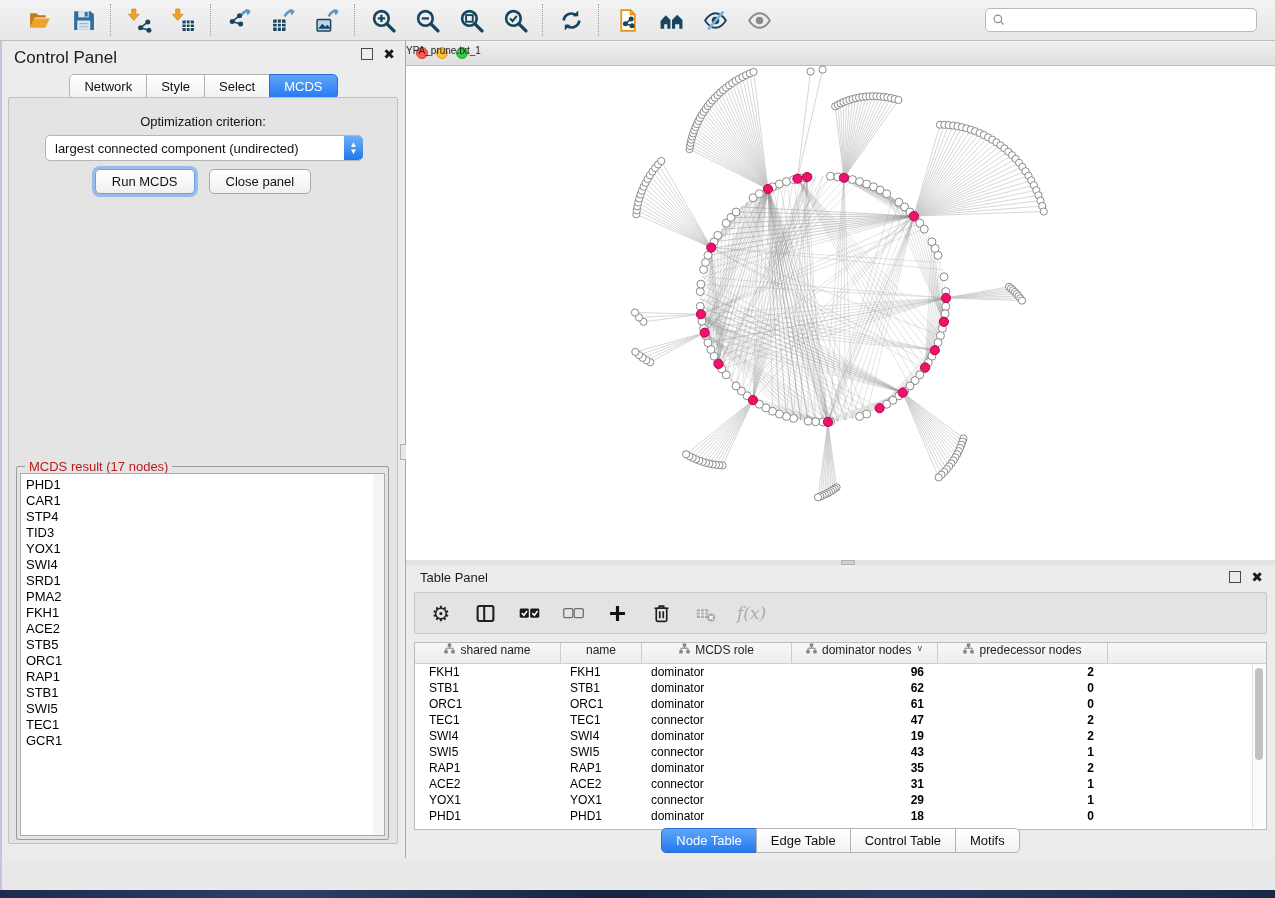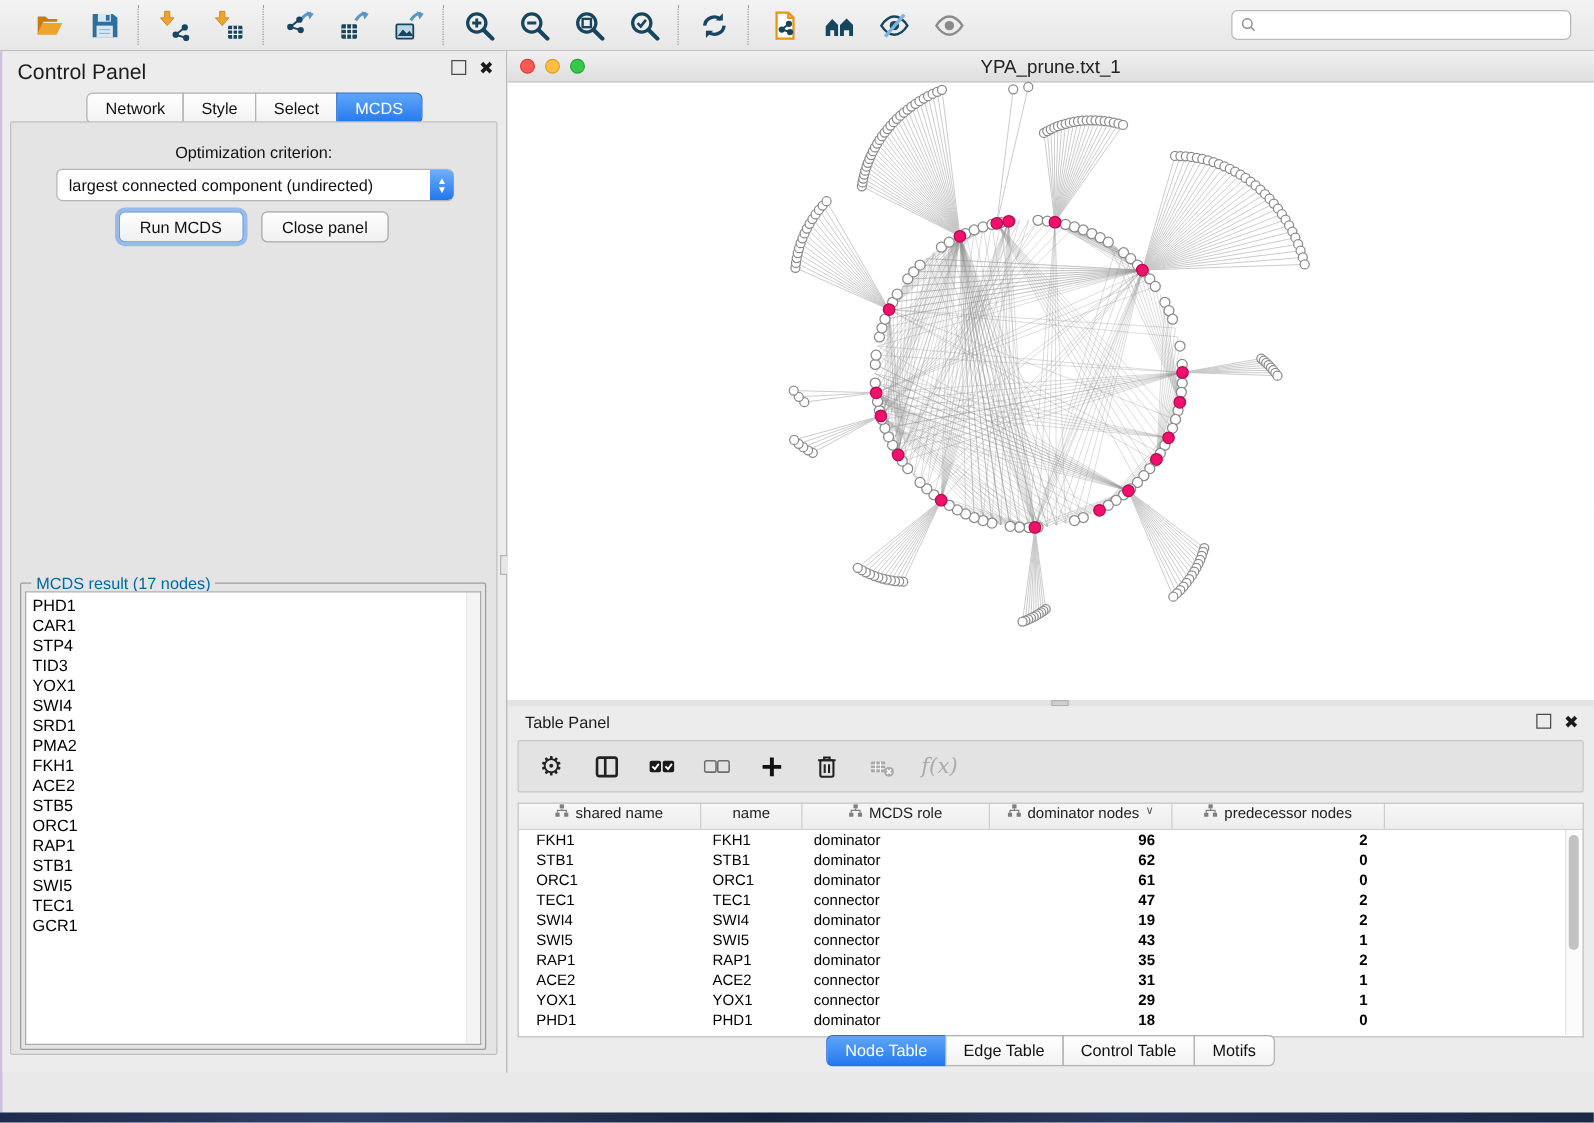--- a/index.html
+++ b/index.html
@@ -42,34 +42,34 @@
   #opt-select .val{flex:1;font-size:13px;padding-left:9px;color:#111;white-space:nowrap;}
   #opt-select .stepper{width:19px;height:24px;margin:-1px -1px -1px 0;border-radius:0 5px 5px 0;
     background:linear-gradient(#6cb0fa,#2077ee);display:flex;flex-direction:column;align-items:center;justify-content:center;gap:1px;}
   #opt-select .stepper span{color:#fff;font-size:8px;line-height:6px;}
   #cp-buttons{position:absolute;left:0;right:0;top:71px;display:flex;justify-content:center;gap:14px;}
   .mac-btn{font-size:13px;padding:4px 16px;background:linear-gradient(#fff,#f0f0f0);
     border:1px solid #a9a9a9;border-radius:5px;color:#111;cursor:pointer;}
   .mac-btn.focused{box-shadow:0 0 0 3px rgba(110,165,240,.65);border-color:#6d9fe0;}
   #result-group{position:absolute;left:7px;top:368px;width:371px;height:372px;
     border:1px solid #9c9c9c;border-radius:2px;}
-  #result-legend{position:absolute;left:8px;top:-8px;background:#e4e4e4;padding:0 4px;font-size:13px;color:#0369a1;}
+  #result-legend{position:absolute;left:8px;top:-8px;background:#e4e4e4;padding:0 4px;font-size:13px;color:#b91c1c;}
   #result-list{position:absolute;left:3px;top:6px;right:14px;bottom:3px;background:#fff;
     border:1px solid #ababab;overflow:hidden;padding:3px 0 0 5px;box-sizing:border-box;}
   #result-scroll{position:absolute;top:6px;right:3px;bottom:3px;width:11px;background:#f4f4f4;border:1px solid #ababab;border-left:none;}
   .result-item{font-size:13px;line-height:16px;color:#000;}
   
   #network-window{position:absolute;left:406px;top:41px;width:869px;height:519px;background:#fff;}
   #net-titlebar{position:absolute;left:0;top:0;right:0;height:24px;
     background:linear-gradient(#f0f0f0,#dedede);border-bottom:1px solid #bdbdbd;}
   .light{position:absolute;top:6px;width:12px;height:12px;border-radius:50%;cursor:pointer;}
   #light-close{left:10px;background:#fc5a52;border:1px solid #dd3b33;box-sizing:border-box;}
   #light-min{left:30px;background:#fdbe41;border:1px solid #de9f22;box-sizing:border-box;}
   #light-zoom{left:50px;background:#35c84a;border:1px solid #24a532;box-sizing:border-box;}
-  #net-title{position:absolute;left:0;right:0;top:4px;text-align:center;font-size:15px;color:#222;}
+  #net-title{position:absolute;left:0;right:0;top:4px;text-align:left;font-size:10px;color:#222;}
   #net-canvas{position:absolute;left:0;top:24px;}
   #cp-grip{position:absolute;left:400px;top:444px;width:7px;height:16px;background:#e7e7e7;border:1px solid #b5b5b5;box-sizing:border-box;}
   
   #h-splitter{position:absolute;left:406px;top:560px;width:869px;height:5px;background:#e3e3e3;}
   #h-splitter .grip{position:absolute;left:50%;top:0;width:14px;height:5px;background:#cfcfcf;border:1px solid #b3b3b3;box-sizing:border-box;}
   
   #table-panel{position:absolute;left:406px;top:565px;width:869px;height:293px;background:#ececec;}
   #tp-title{position:absolute;left:14px;top:5px;font-size:13px;color:#1c1c1c;}
   #tp-toolbar{position:absolute;left:8px;top:27px;right:8px;height:42px;background:#e3e3e3;
     border:1px solid #c7c7c7;border-radius:2px;display:flex;align-items:center;gap:20px;padding:0 14px;box-sizing:border-box;}

